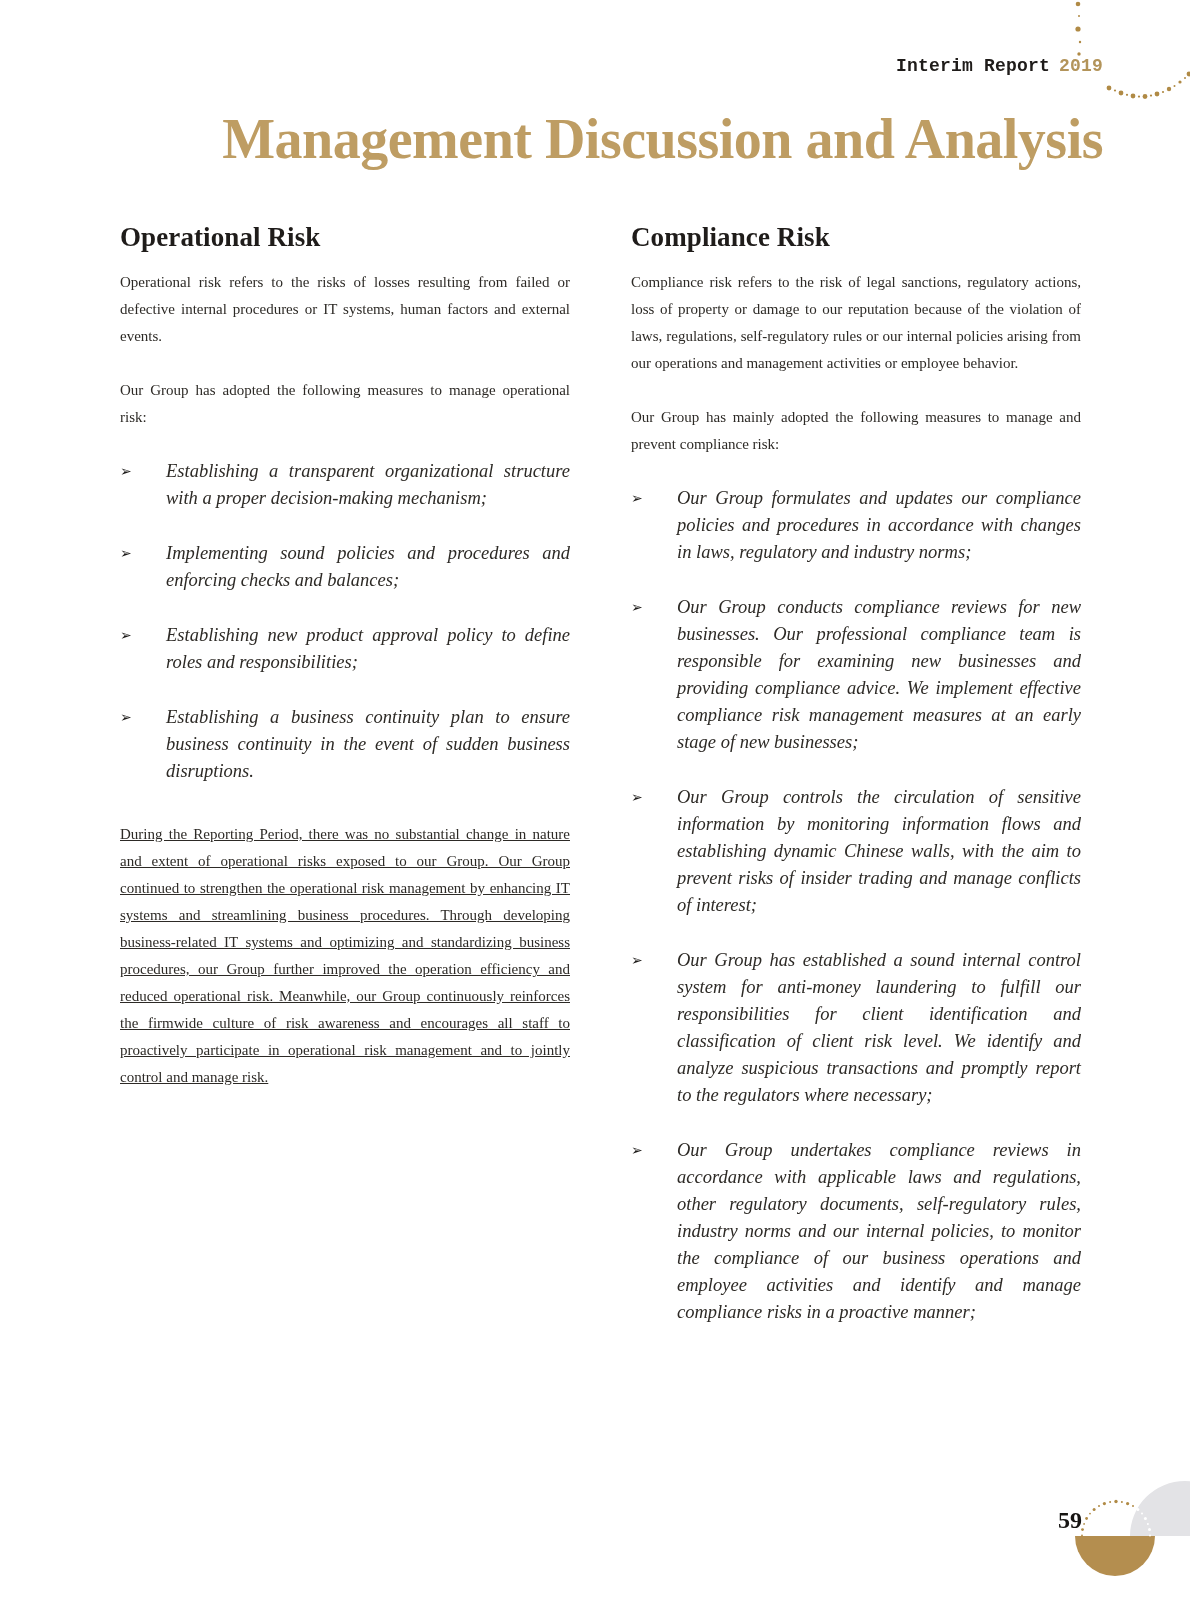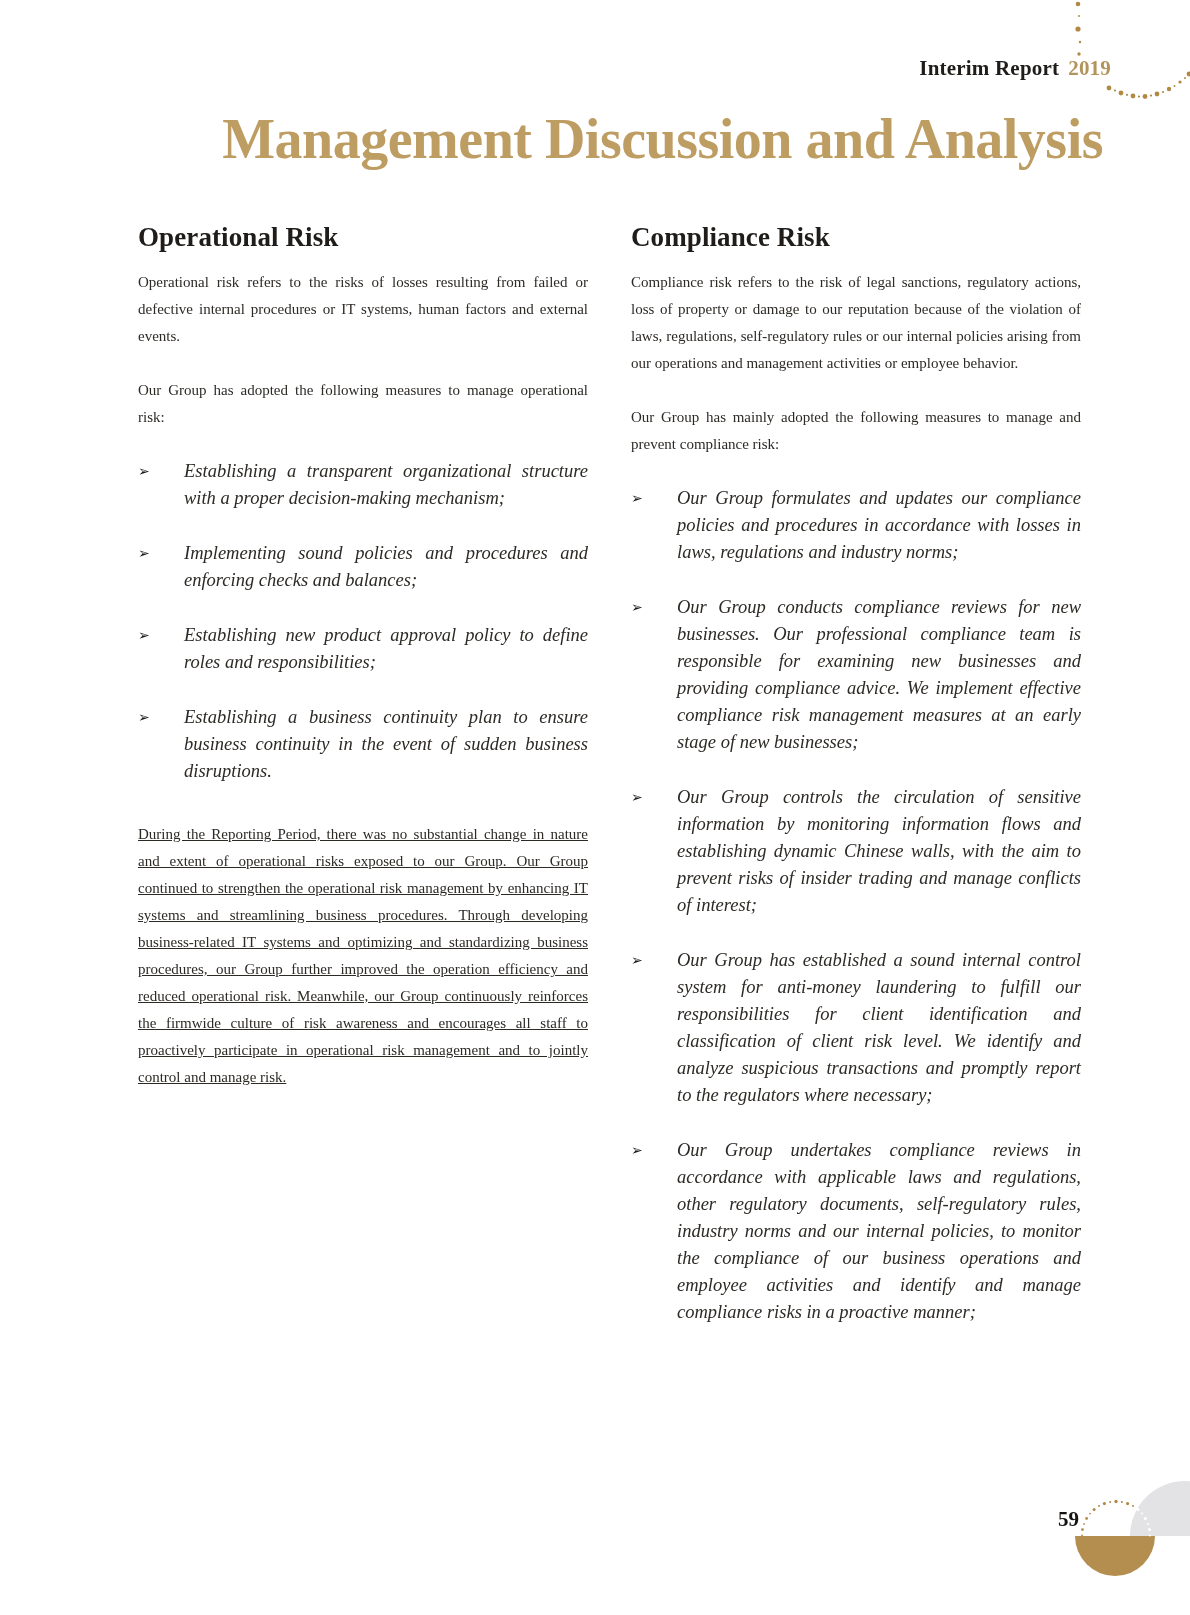--- a/index.html
+++ b/index.html
@@ -23,26 +23,27 @@
     top: 0;
     width: 150px;
     height: 110px;
   }
   .dots-gold { fill: var(--dot_gold); }
   .dots-white { fill: #ffffff; }
 
   .header-line {
     position: absolute;
     top: 56px;
-    right: 79px;
-    font-size: 21px;
+    right: 87px;
+    font-size: 18px;
     font-weight: bold;
     color: var(--heading_color);
     letter-spacing: 0.2px;
     white-space: nowrap;
+    font-family: Liberation Mono, monospace;
   }
   .header-line .year {
     color: var(--year_gold);
     margin-left: 9px;
   }
 
   .page-title {
     position: absolute;
     top: 106px;
     right: 87px;
@@ -55,21 +56,21 @@
     line-height: 1.2;
   }
 
   
   .col {
     position: absolute;
     top: 222px;
     width: 450px;
     color: var(--body_color);
   }
-  .col-left  { left: 138px; }
+  .col-left  { left: 120px; }
   .col-right { left: 631px; }
 
   .col h2 {
     margin: 0 0 16px 0;
     font-size: 27px;
     line-height: 1.15;
     color: var(--heading_color);
     letter-spacing: 0.1px;
   }
   .para {
@@ -108,21 +109,21 @@
     width: 150px;
     height: 155px;
   }
   .gray-circle { fill: var(--circle_gray); }
   .gold-semicircle { fill: var(--semicircle_gold); }
 
   .page-number {
     position: absolute;
     left: 1058px;
     top: 1507px;
-    font-size: 21px;
+    font-size: 24px;
     font-weight: bold;
     color: #161412;
     z-index: 2;
   }
 </style>
 </head>
 <body>
 
 <div class="page">
 
@@ -197,21 +198,21 @@
     <div>
 
         <p class="para">Compliance risk refers to the risk of legal sanctions, regulatory actions, loss of property or damage to our reputation because of the violation of laws, regulations, self-regulatory rules or our internal policies arising from our operations and management activities or employee behavior.</p>
 
         <p class="para">Our Group has mainly adopted the following measures to manage and prevent compliance risk:</p>
       </div>
     <div>
 
         <div class="bullet">
           <span class="marker">➢</span>
-          <p class="bullet-text">Our Group formulates and updates our compliance policies and procedures in accordance with losses in laws, regulations and industry norms;</p>
+          <p class="bullet-text">Our Group formulates and updates our compliance policies and procedures in accordance with changes in laws, regulatory and industry norms;</p>
         </div>
 
         <div class="bullet">
           <span class="marker">➢</span>
           <p class="bullet-text">Our Group conducts compliance reviews for new businesses. Our professional compliance team is responsible for examining new businesses and providing compliance advice. We implement effective compliance risk management measures at an early stage of new businesses;</p>
         </div>
 
         <div class="bullet">
           <span class="marker">➢</span>
           <p class="bullet-text">Our Group controls the circulation of sensitive information by monitoring information flows and establishing dynamic Chinese walls, with the aim to prevent risks of insider trading and manage conflicts of interest;</p>

